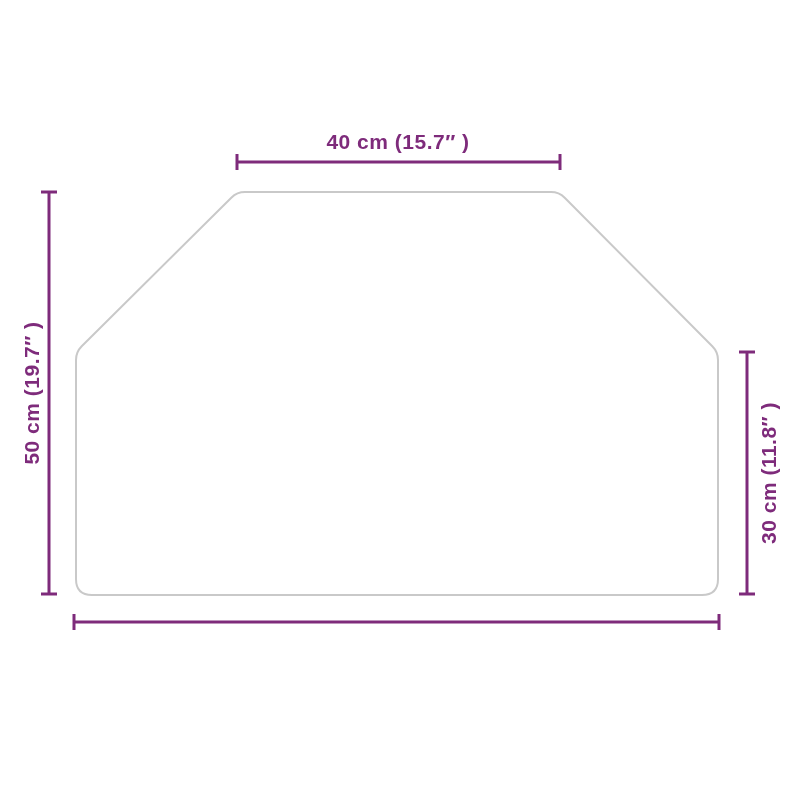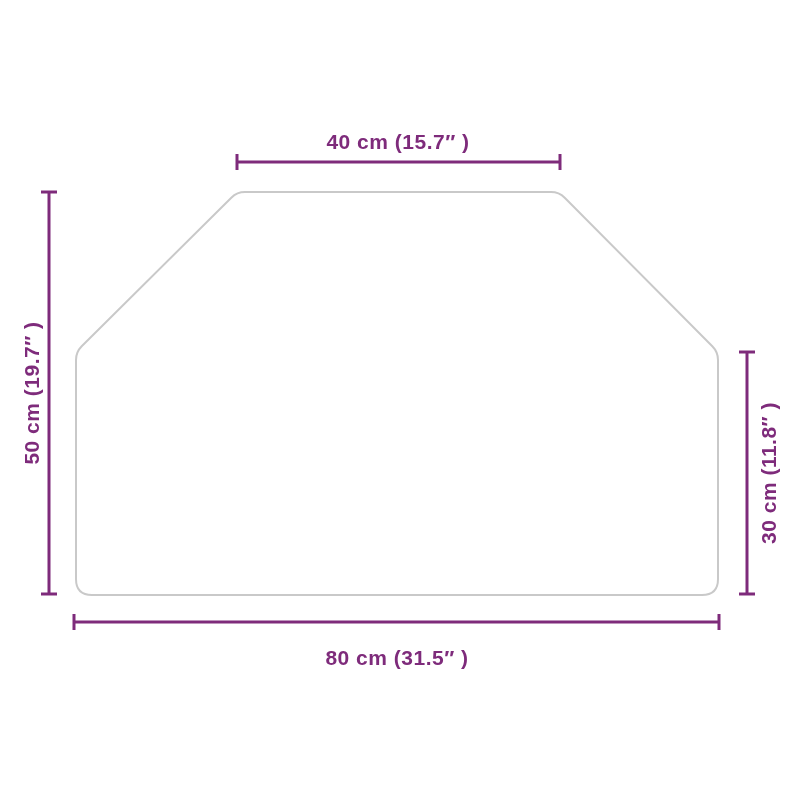--- a/index.html
+++ b/index.html
@@ -92,19 +92,18 @@
 
     <g class="dim">
       <line x1="747" y1="352" x2="747" y2="594"></line>
       <line x1="739" y1="352" x2="755" y2="352"></line>
       <line x1="739" y1="594" x2="755" y2="594"></line>
     </g>
   </svg>
 
   <div class="dim-label" style="left: 398px; top: 142px;">40 cm (15.7″ )</div>
 
-  <div class="dim-label" style="left: 397px; top: 658px;">80 cm (31.5″ )</div>
 
   <div class="dim-label vertical" style="left: 32px; top: 393px;">50 cm (19.7″ )</div>
 
   <div class="dim-label vertical" style="left: 769px; top: 473px;">30 cm (11.8″ )</div>
 
 </div>
 
 </body></html>

